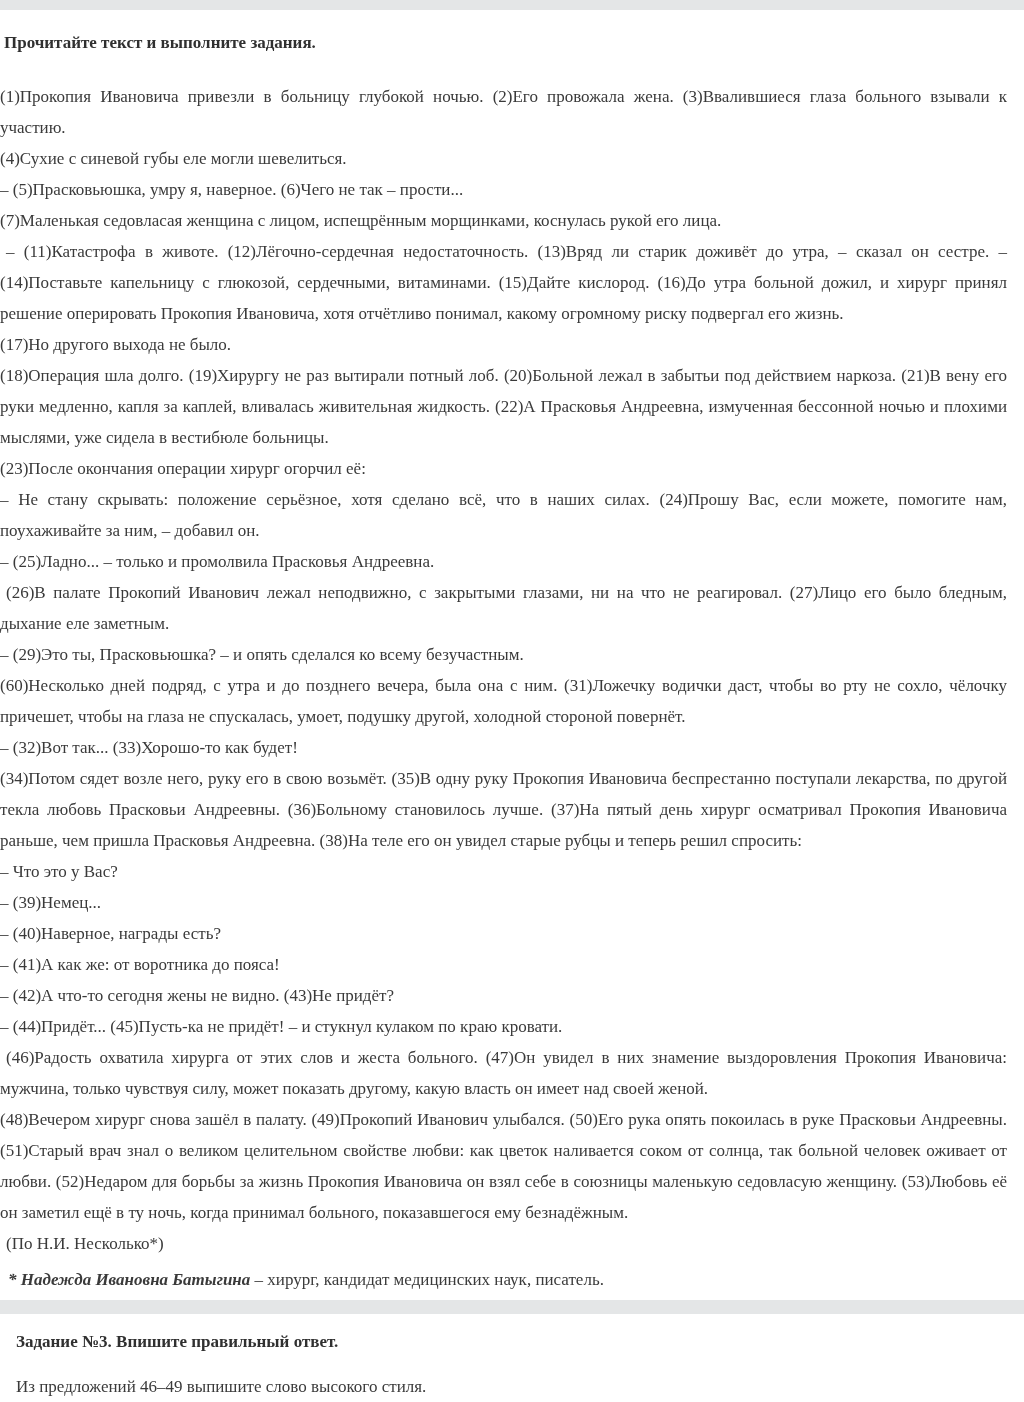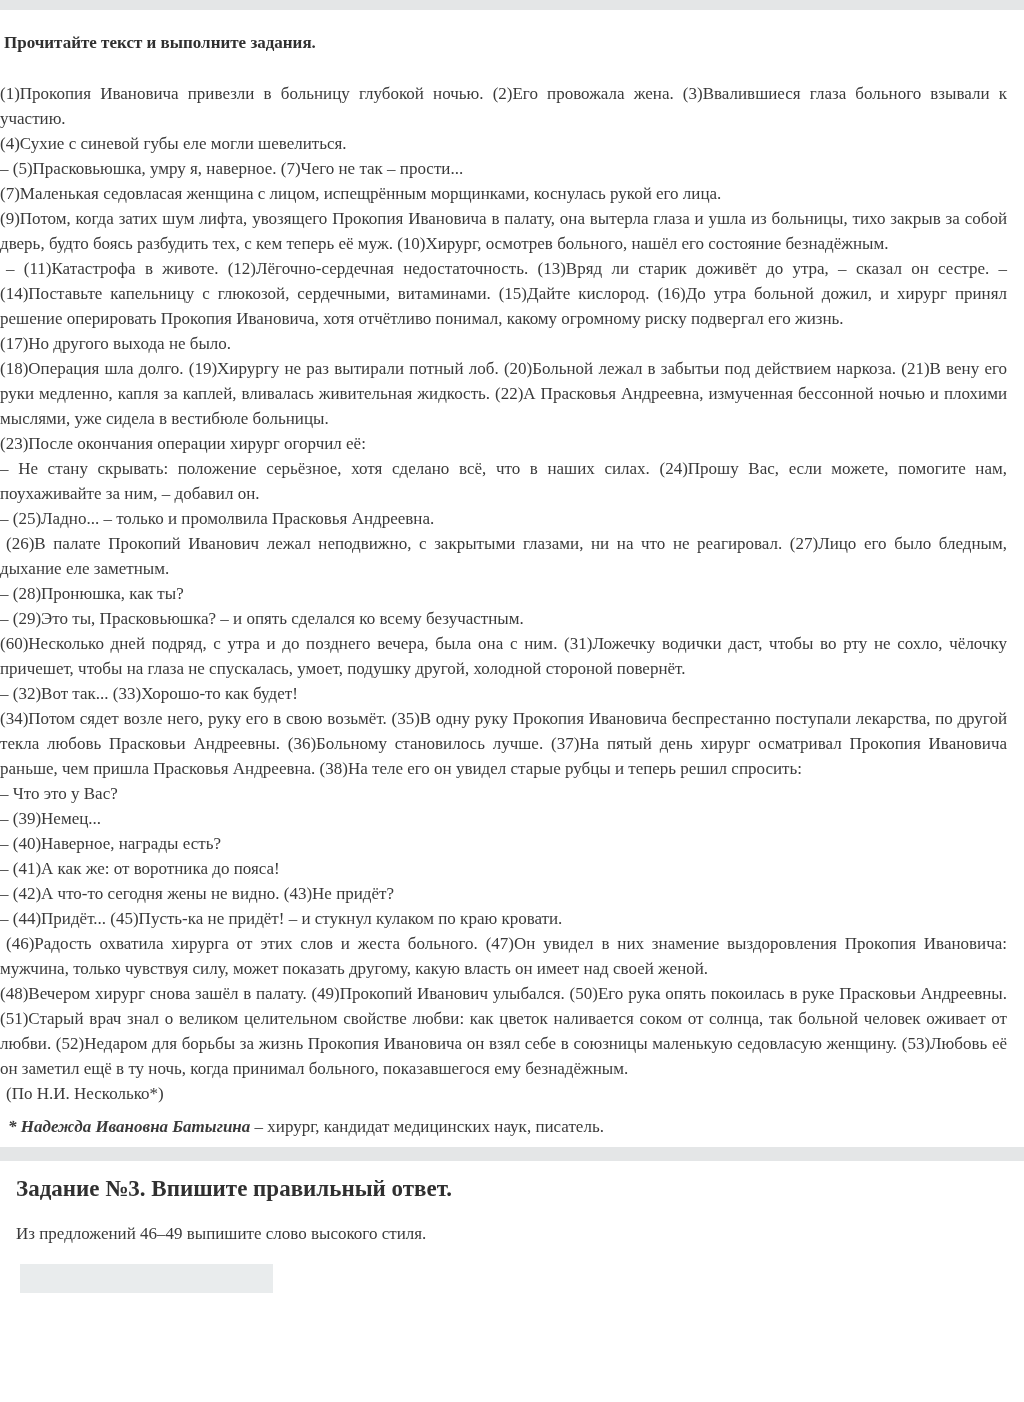--- a/index.html
+++ b/index.html
@@ -27,21 +27,21 @@
     font-size: 17px;
     font-weight: bold;
     color: #303030;
     margin: 0 0 27px 0;
     text-indent: 4px;
     line-height: 22px;
   }
   .text-body p.para {
     margin: 0;
     font-size: 17px;
-    line-height: 25px;
+    line-height: 31px;
     text-align: justify;
     text-justify: inter-word;
   }
   .text-body p.para.indent {
     text-indent: 6px;
   }
   .footnote {
     margin: 8px;
     font-size: 17px;
     line-height: 25px;
@@ -53,21 +53,21 @@
   .section-divider {
     height: 14px;
     width: 100%;
     background: #e4e6e7;
     margin-top: 5px;
   }
   .task-section {
     padding: 0 17px 0 16px;
   }
   .task-heading {
-    font-size: 23px;
+    font-size: 17px;
     font-weight: bold;
     color: #303030;
     margin: 17px 0 0 0;
     line-height: 22px;
   }
   .task-prompt {
     font-size: 17px;
     margin: 21px 0 18px 0;
     line-height: 25px;
   }
@@ -90,31 +90,29 @@
 <body>
 
 <div class="top-bar"></div>
 
 <div class="content">
   <h1 class="instruction-heading">Прочитайте текст и выполните задания.</h1>
 
   <div class="text-body">
       <p class="para">(1)Прокопия Ивановича привезли в больницу глубокой ночью. (2)Его провожала жена. (3)Ввалившиеся глаза больного взывали к участию.</p>
       <p class="para">(4)Сухие с синевой губы еле могли шевелиться.</p>
-      <p class="para">– (5)Прасковьюшка, умру я, наверное. (7)Чего не так – прости...</p>
+      <p class="para">– (5)Прасковьюшка, умру я, наверное. (6)Чего не так – прости...</p>
       <p class="para">(7)Маленькая седовласая женщина с лицом, испещрённым морщинками, коснулась рукой его лица.</p>
-      <p class="para">(9)Потом, когда затих шум лифта, увозящего Прокопия Ивановича в палату, она вытерла глаза и ушла из больницы, тихо закрыв за собой дверь, будто боясь разбудить тех, с кем теперь её муж. (10)Хирург, осмотрев больного, нашёл его состояние безнадёжным.</p>
       <p class="para indent">– (11)Катастрофа в животе. (12)Лёгочно-сердечная недостаточность. (13)Вряд ли старик доживёт до утра, – сказал он сестре. – (14)Поставьте капельницу с глюкозой, сердечными, витаминами. (15)Дайте кислород. (16)До утра больной дожил, и хирург принял решение оперировать Прокопия Ивановича, хотя отчётливо понимал, какому огромному риску подвергал его жизнь.</p>
       <p class="para">(17)Но другого выхода не было.</p>
       <p class="para">(18)Операция шла долго. (19)Хирургу не раз вытирали потный лоб. (20)Больной лежал в забытьи под действием наркоза. (21)В вену его руки медленно, капля за каплей, вливалась живительная жидкость. (22)А Прасковья Андреевна, измученная бессонной ночью и плохими мыслями, уже сидела в вестибюле больницы.</p>
       <p class="para">(23)После окончания операции хирург огорчил её:</p>
       <p class="para">– Не стану скрывать: положение серьёзное, хотя сделано всё, что в наших силах. (24)Прошу Вас, если можете, помогите нам, поухаживайте за ним, – добавил он.</p>
       <p class="para">– (25)Ладно... – только и промолвила Прасковья Андреевна.</p>
       <p class="para indent">(26)В палате Прокопий Иванович лежал неподвижно, с закрытыми глазами, ни на что не реагировал. (27)Лицо его было бледным, дыхание еле заметным.</p>
-      <p class="para">– (28)Пронюшка, как ты?</p>
       <p class="para">– (29)Это ты, Прасковьюшка? – и опять сделался ко всему безучастным.</p>
       <p class="para">(60)Несколько дней подряд, с утра и до позднего вечера, была она с ним. (31)Ложечку водички даст, чтобы во рту не сохло, чёлочку причешет, чтобы на глаза не спускалась, умоет, подушку другой, холодной стороной повернёт.</p>
       <p class="para">– (32)Вот так... (33)Хорошо-то как будет!</p>
       <p class="para">(34)Потом сядет возле него, руку его в свою возьмёт. (35)В одну руку Прокопия Ивановича беспрестанно поступали лекарства, по другой текла любовь Прасковьи Андреевны. (36)Больному становилось лучше. (37)На пятый день хирург осматривал Прокопия Ивановича раньше, чем пришла Прасковья Андреевна. (38)На теле его он увидел старые рубцы и теперь решил спросить:</p>
       <p class="para">– Что это у Вас?</p>
       <p class="para">– (39)Немец...</p>
       <p class="para">– (40)Наверное, награды есть?</p>
       <p class="para">– (41)А как же: от воротника до пояса!</p>
       <p class="para">– (42)А что-то сегодня жены не видно. (43)Не придёт?</p>
       <p class="para">– (44)Придёт... (45)Пусть-ка не придёт! – и стукнул кулаком по краю кровати.</p>

